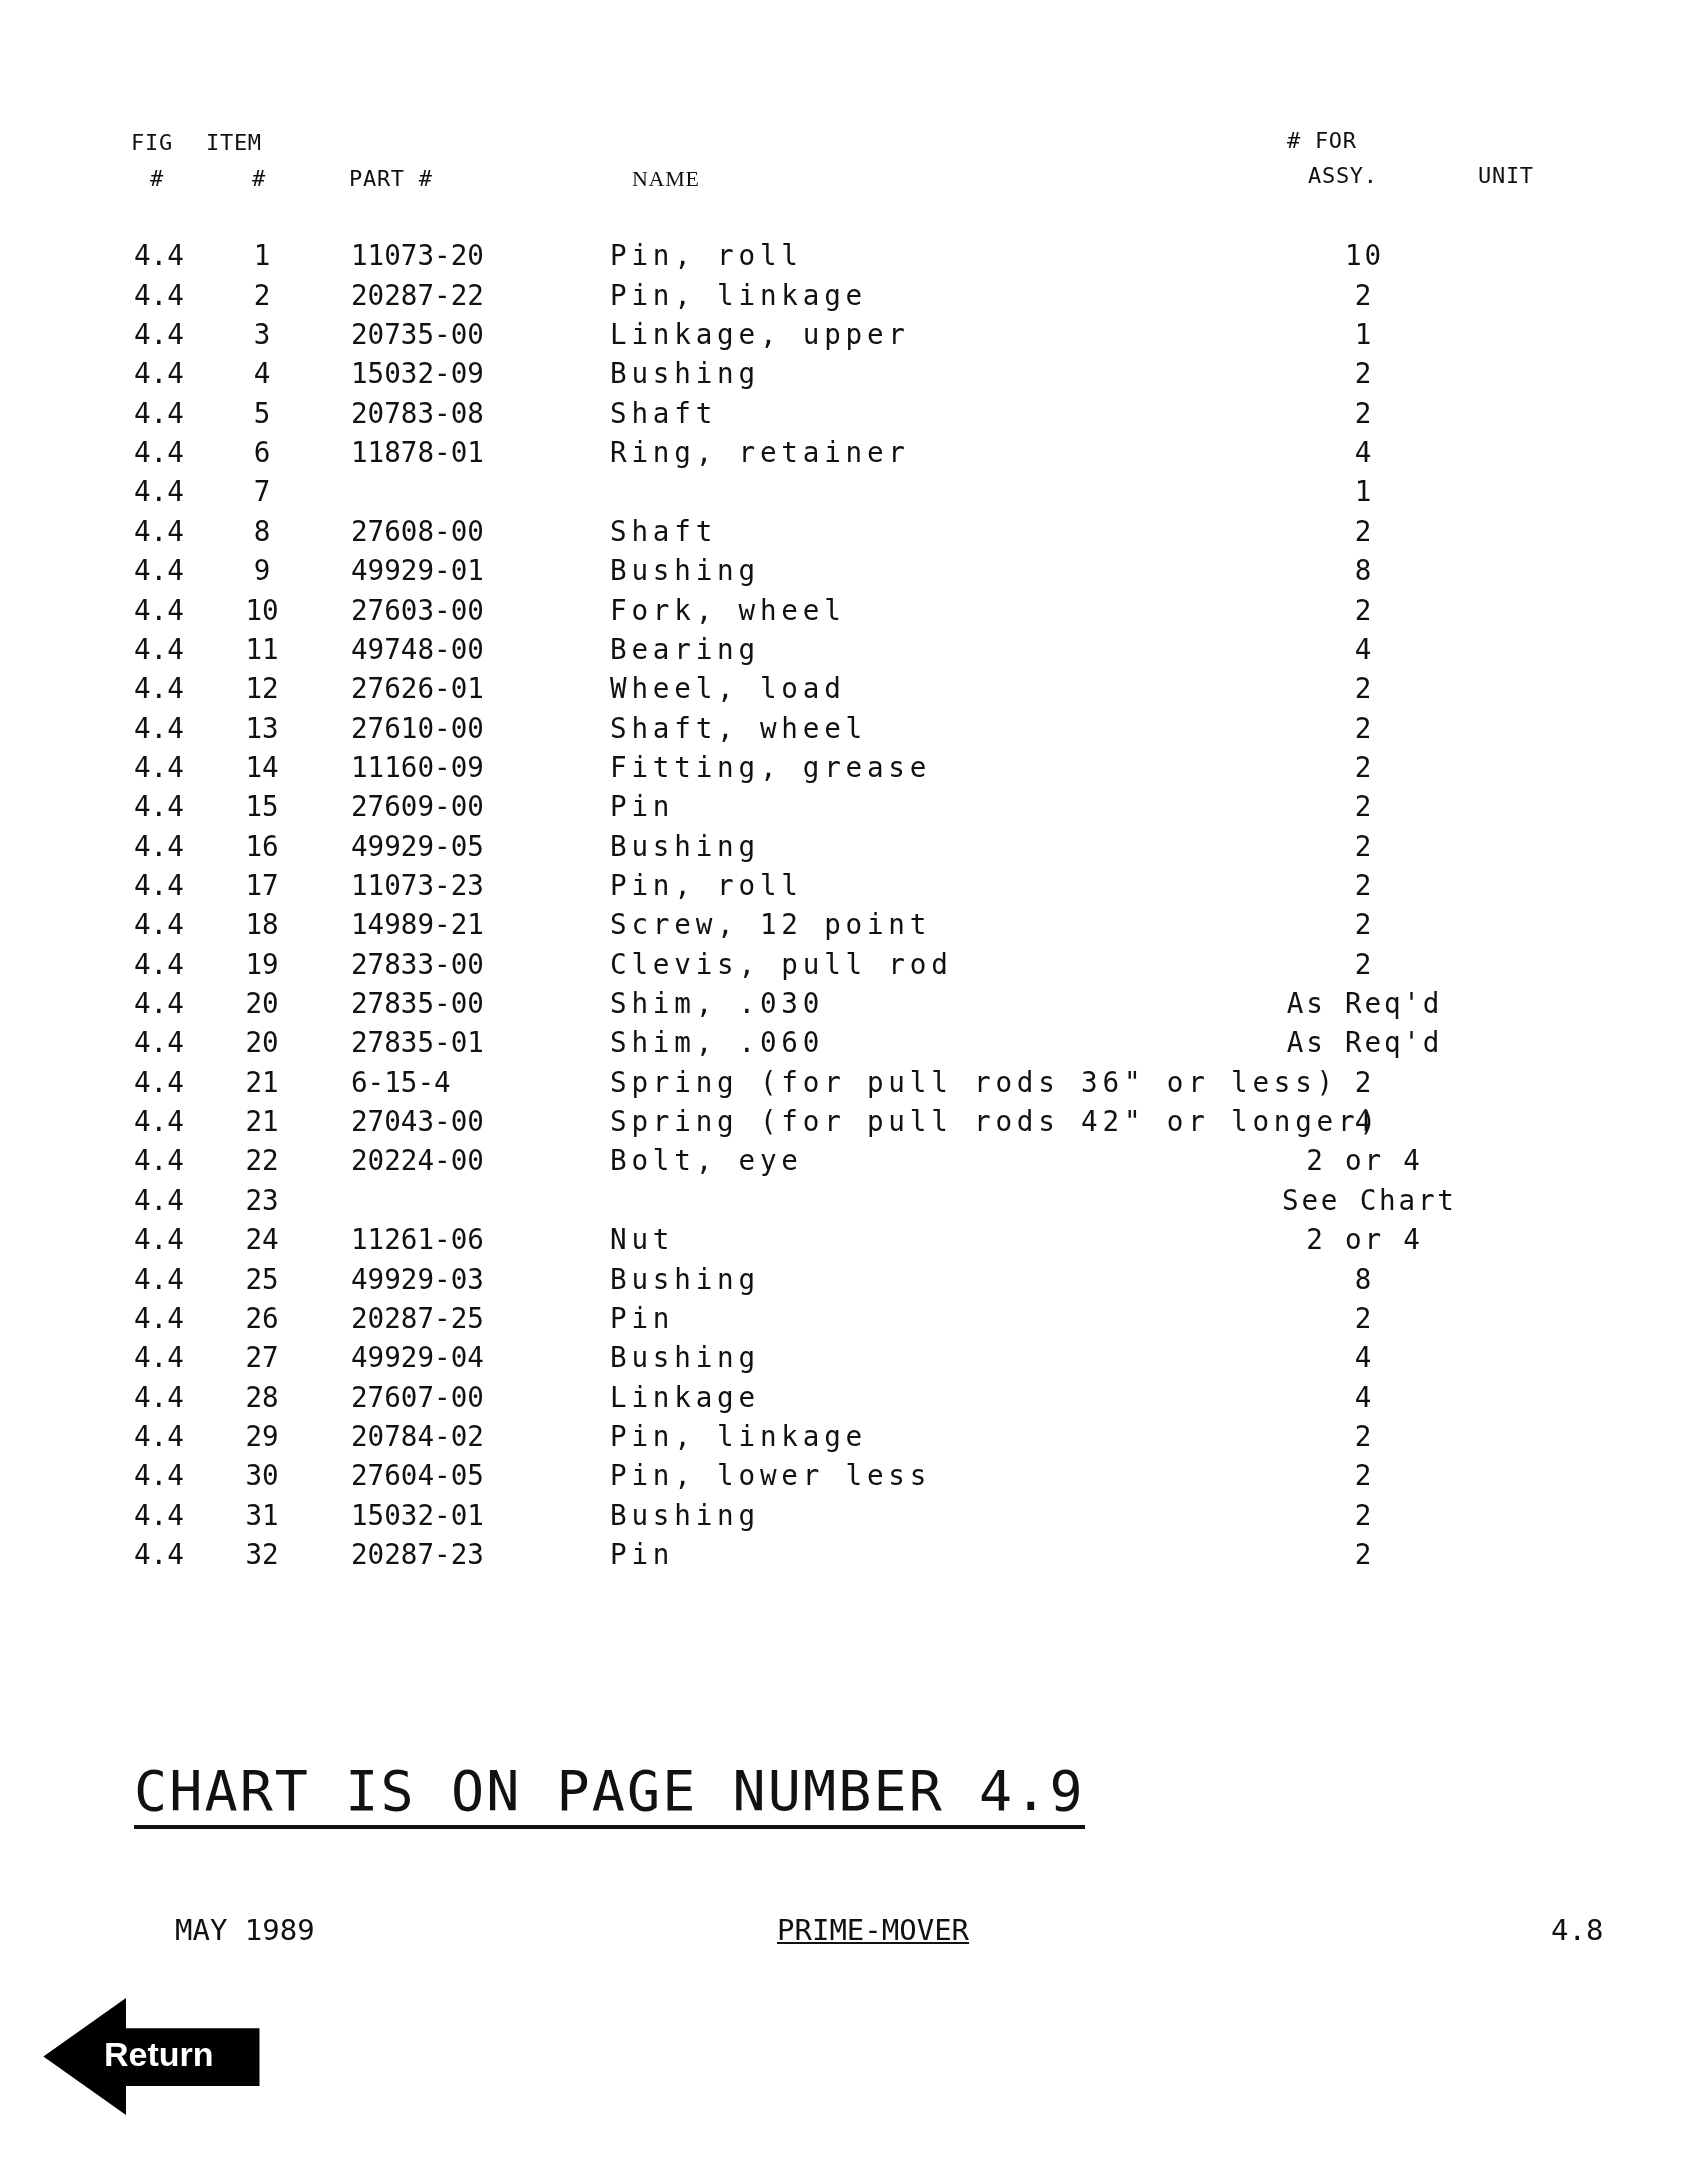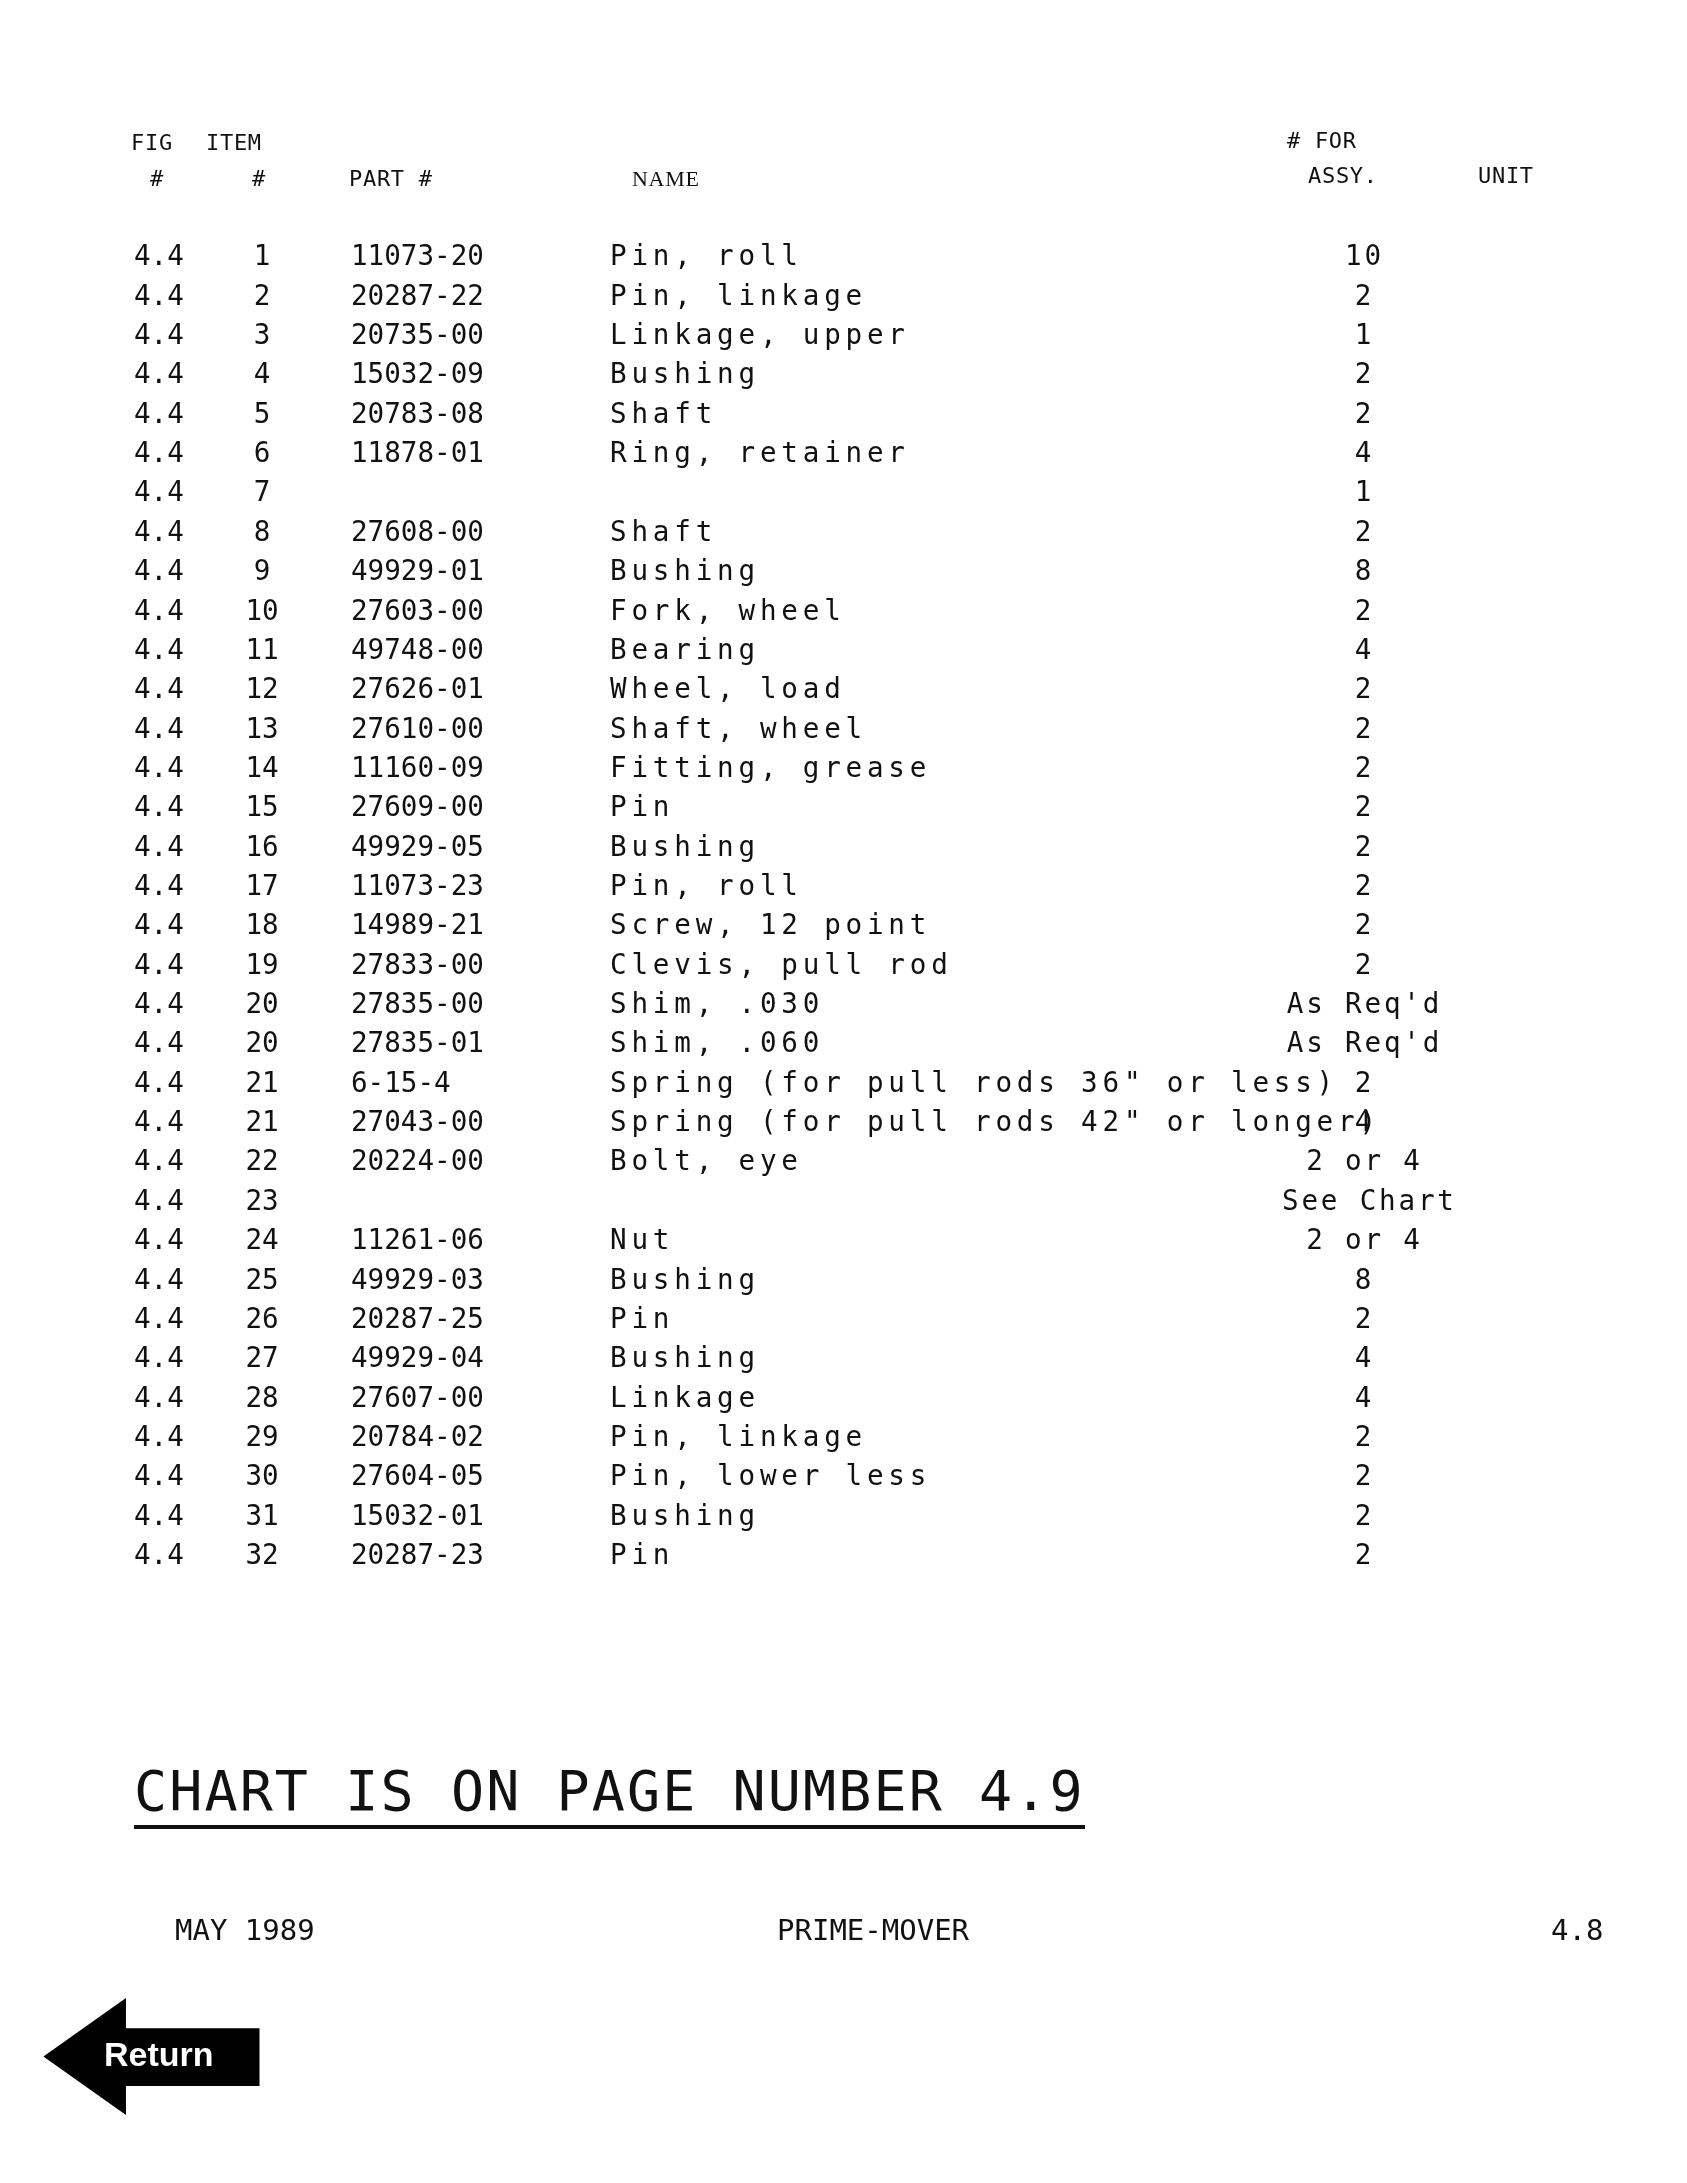--- a/index.html
+++ b/index.html
@@ -282,21 +282,21 @@
       <span class="c-item">32</span>
       <span class="c-part">20287-23</span>
       <span class="c-name">Pin</span>
       <span class="c-qty">2</span>
     </div>
   </div>
 
 <div class="chart-note">CHART IS ON PAGE NUMBER 4.9</div>
 
 <div class="footer" style="left:135px;">MAY 1989</div>
-<div class="footer" style="left:737px;">PRIME-MOVER</div>
+<div class="footer" style="left:737px;text-decoration:underline;">PRIME-MOVER</div>
 <div class="footer" style="left:1511px;">4.8</div>
 
 <div class="return-btn">
   <svg width="221" height="117" viewBox="0 0 320 170">
     <polygon points="0,85 120,0 120,44 314,44 314,128 120,128 120,170" fill="#000000"></polygon>
   </svg>
   <span class="return-label">Return</span>
 </div>
 
 

